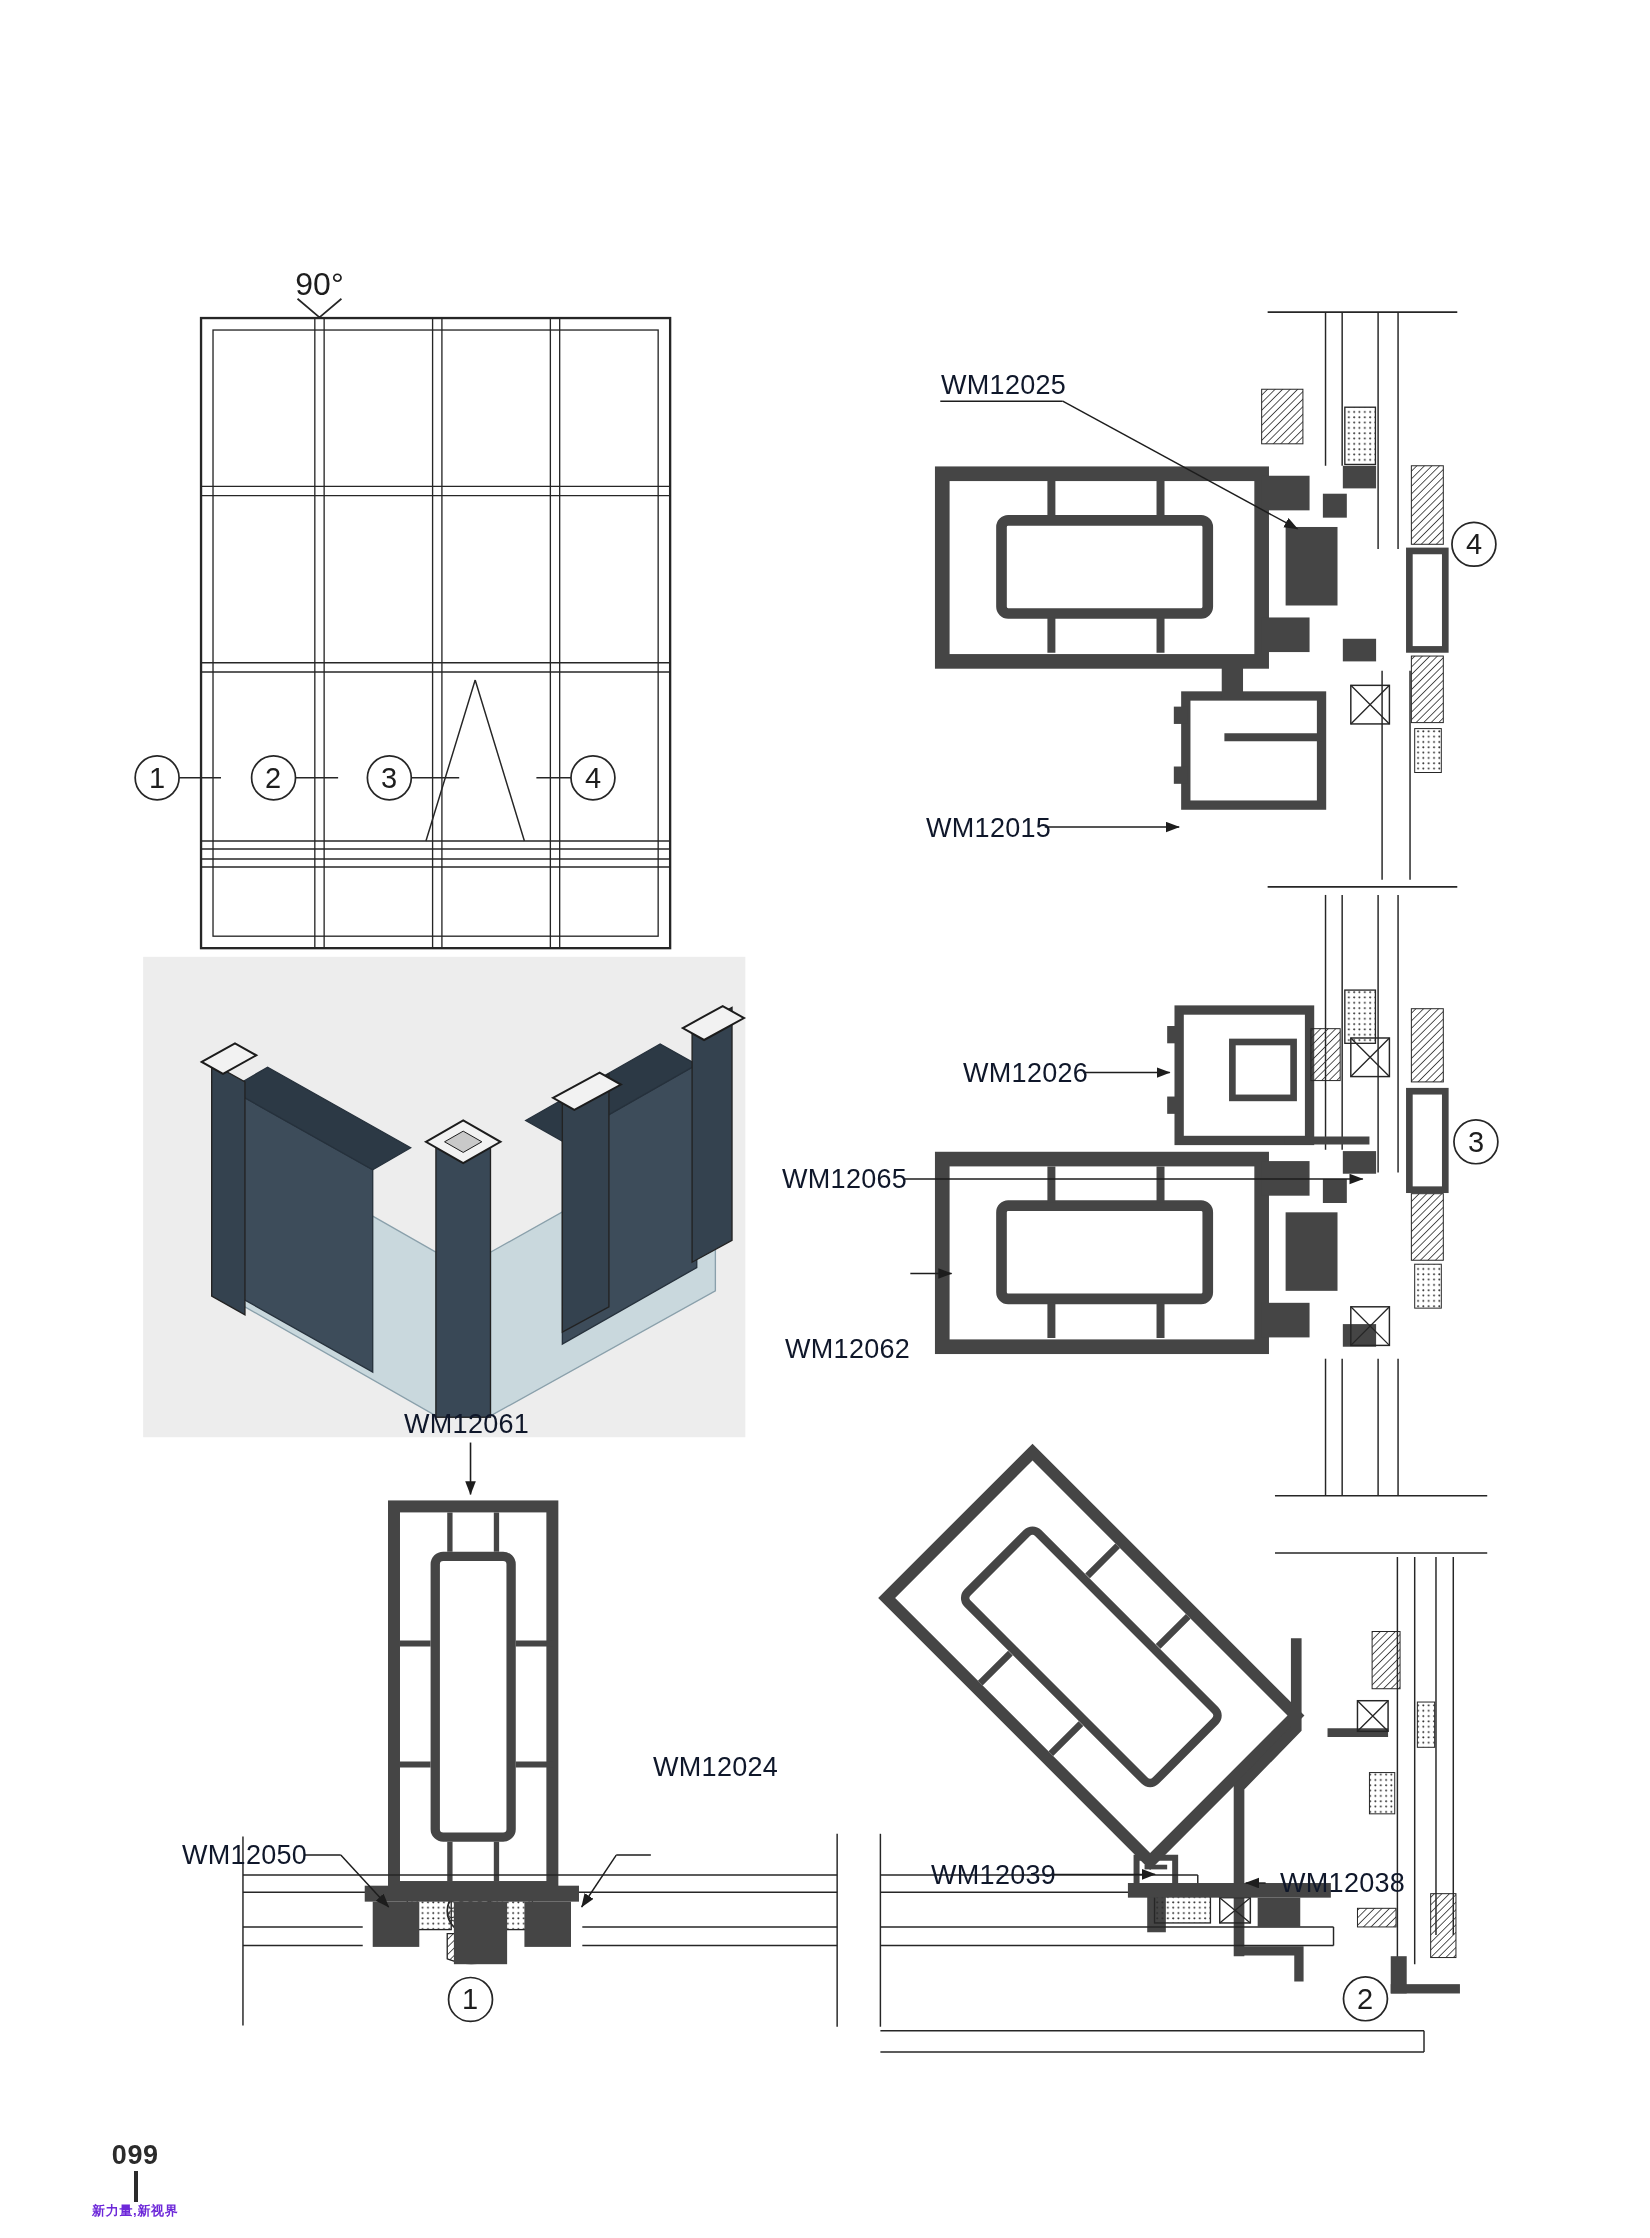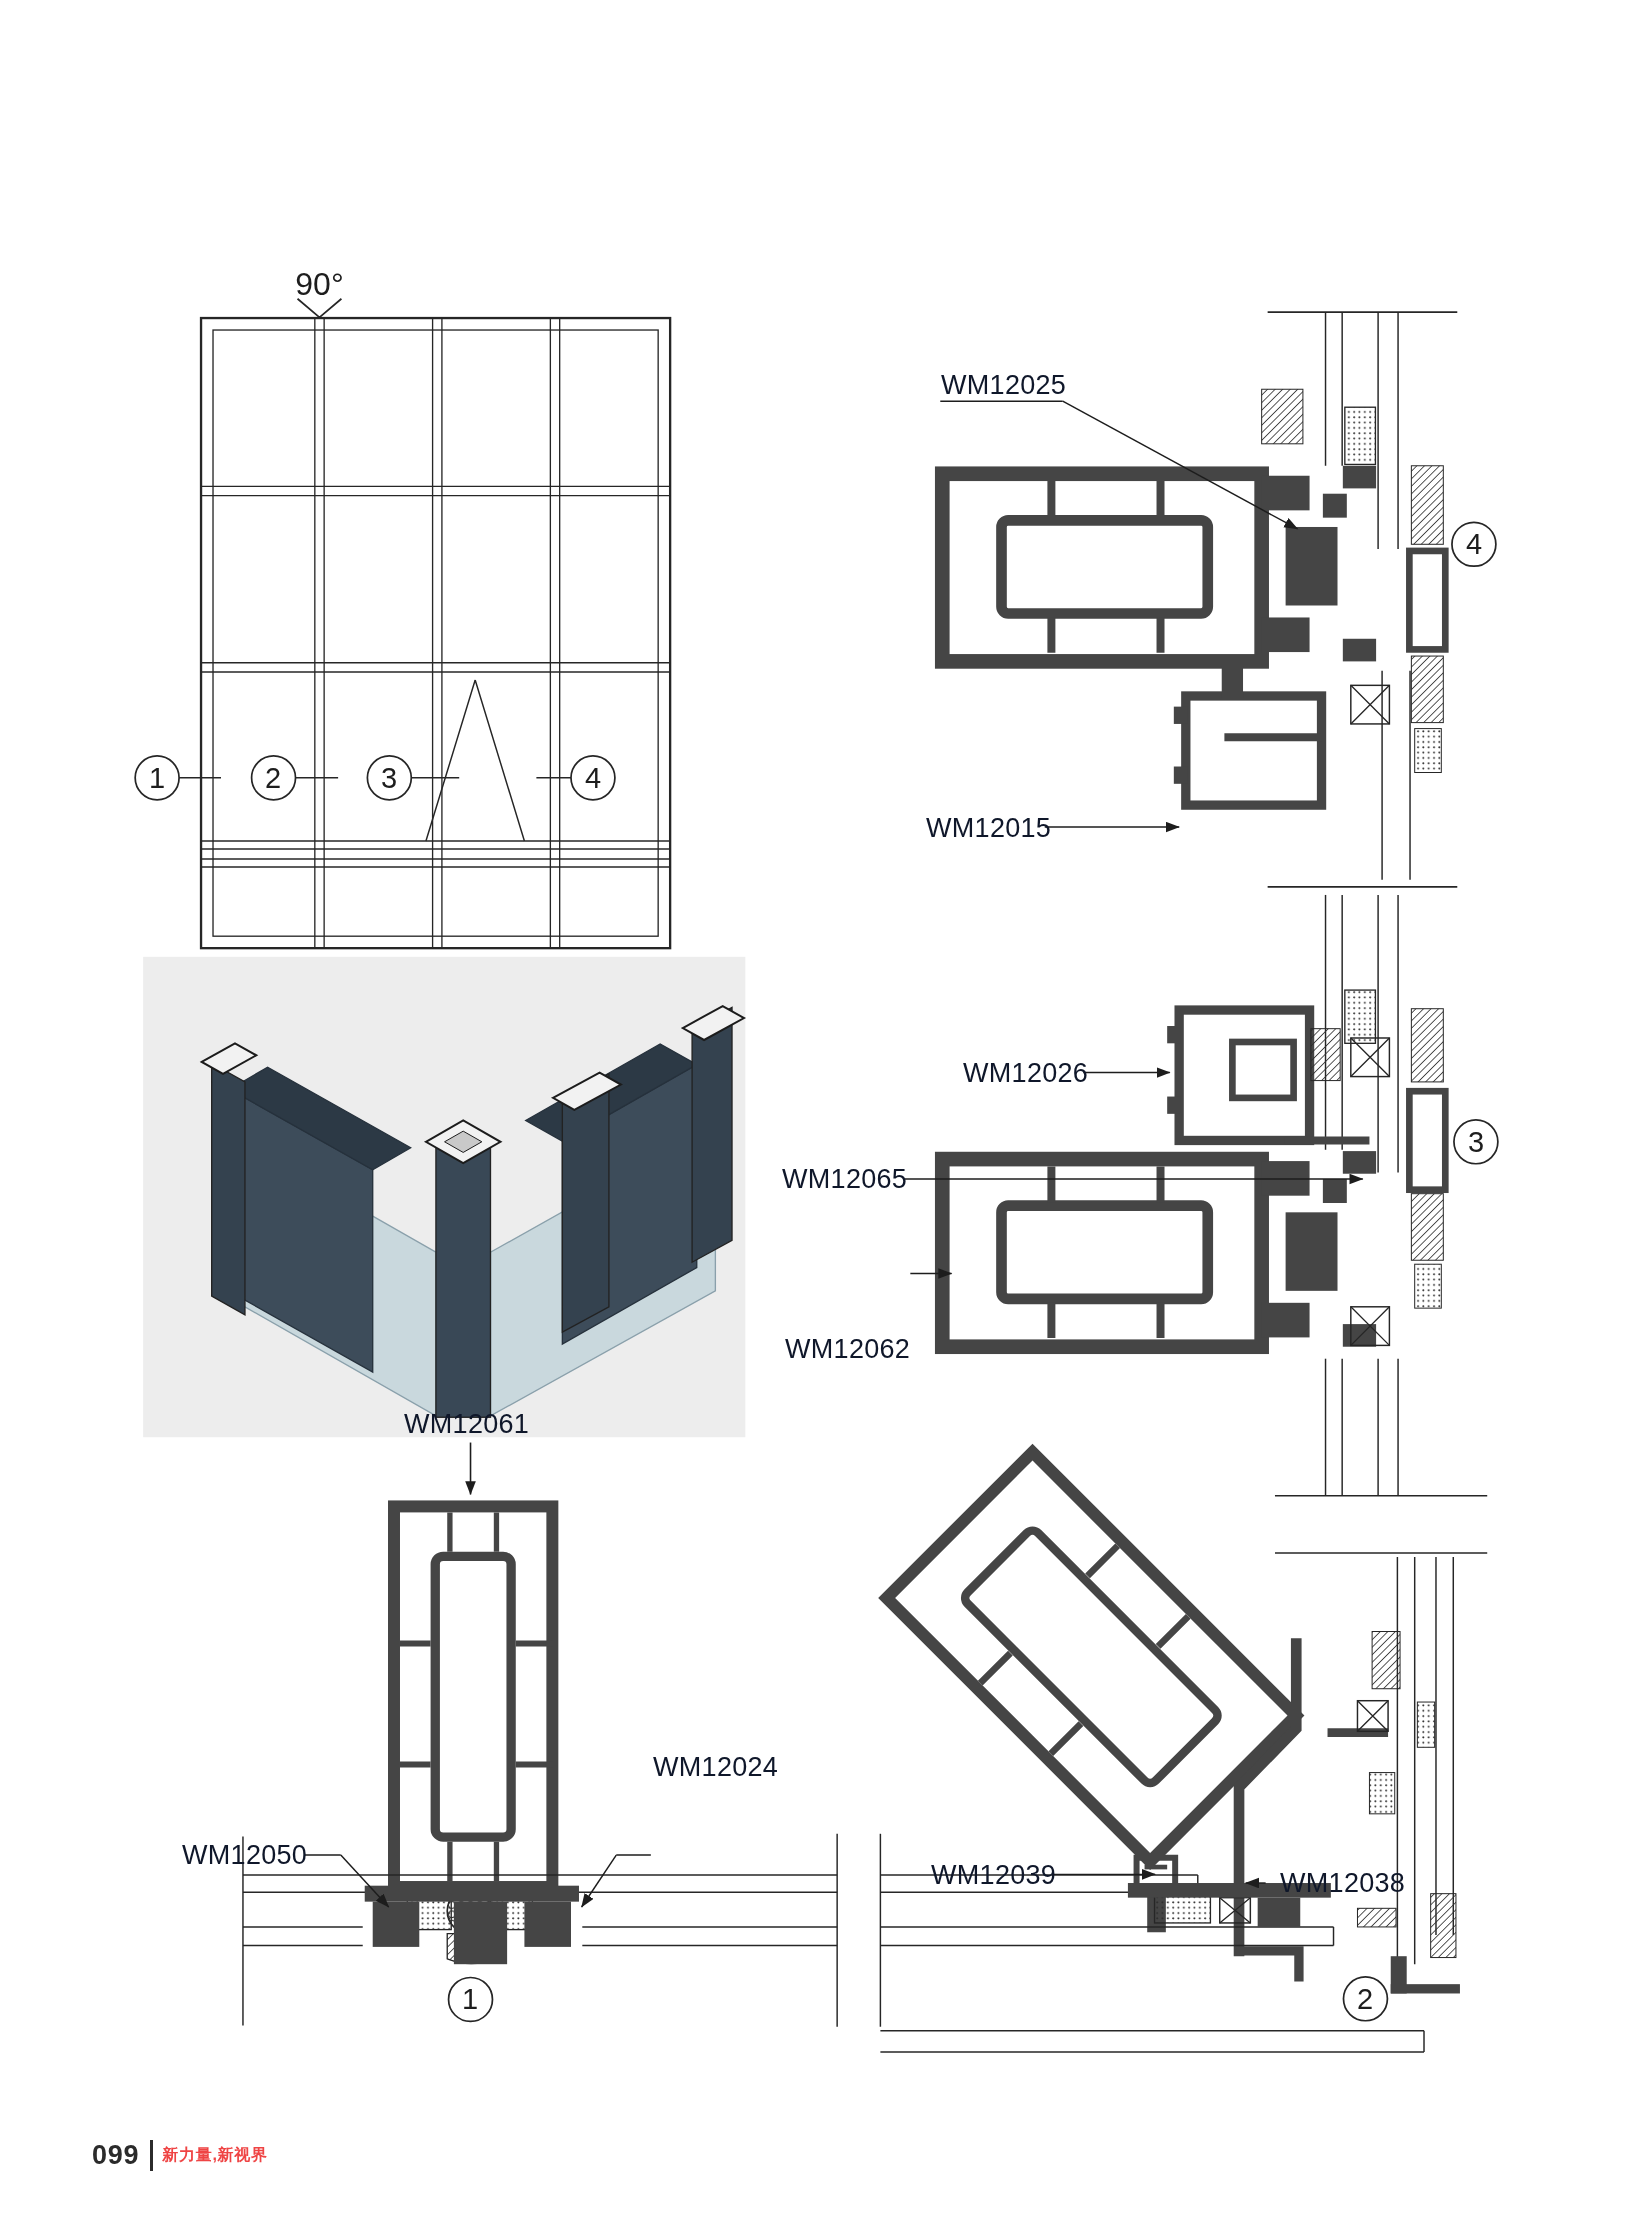--- a/index.html
+++ b/index.html
@@ -29,25 +29,25 @@
     position:absolute;
     width:44px;height:44px;
     line-height:44px;
     text-align:center;
     font-size:29px;
     color:#1d1d1d;
   }
   .footer{
     position:absolute;
     left:92px;top:2140px;
-    display:flex;align-items:center;
+    display:flex;align-items:center;flex-direction:column;
   }
   .footer .num{font-size:27px;font-weight:bold;color:#2b2b2b;letter-spacing:0.7px;}
   .footer .bar{width:3.3px;height:31px;background:#2b2b2b;margin:0 9.3px 0 10.6px;}
-  .footer .tag{font-size:16px;font-weight:600;color:#ef4444;letter-spacing:0.7px;}
+  .footer .tag{font-size:13px;font-weight:600;color:#6d28d9;letter-spacing:0.7px;}
 </style>
 </head>
 <body>
 
 <div class="page">
 
   <svg class="art" width="1651" height="2239" viewBox="0 0 2481 3365">
     <defs>
       <marker id="arr" markerWidth="16" markerHeight="12" refX="14" refY="5" orient="auto" markerUnits="userSpaceOnUse">
         <path d="M0,0 L15,5 L0,10 Z" fill="#1d1d1d"></path>

